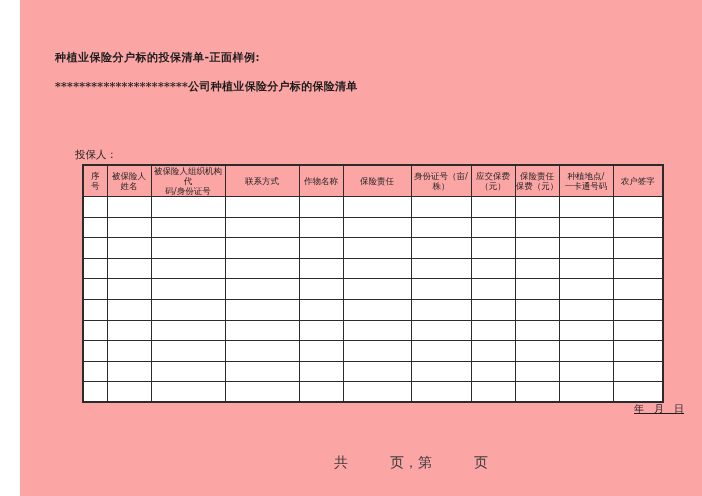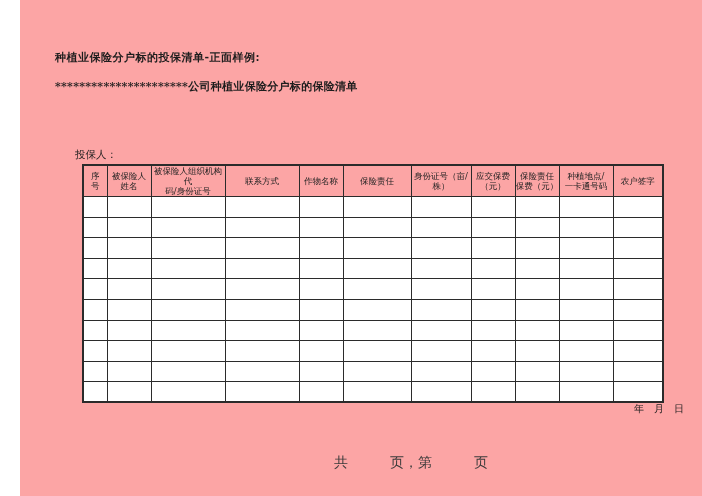--- a/index.html
+++ b/index.html
@@ -74,20 +74,21 @@
     white-space: pre-line;
     color: #222222;
   }
   table.insured tbody tr { height: 20.6px; }
   table.insured td { background: #ffffff; }
   .dateline {
     position: absolute;
     left: 614px; top: 402px;
     font-size: 10px;
     white-space: nowrap;
+    text-decoration: underline;
   }
   .pagefooter {
     position: absolute;
     left: 314px; top: 454px;
     font-size: 14px;
     color: #3a3a3a;
     white-space: nowrap;
   }
 </style>
 </head>

